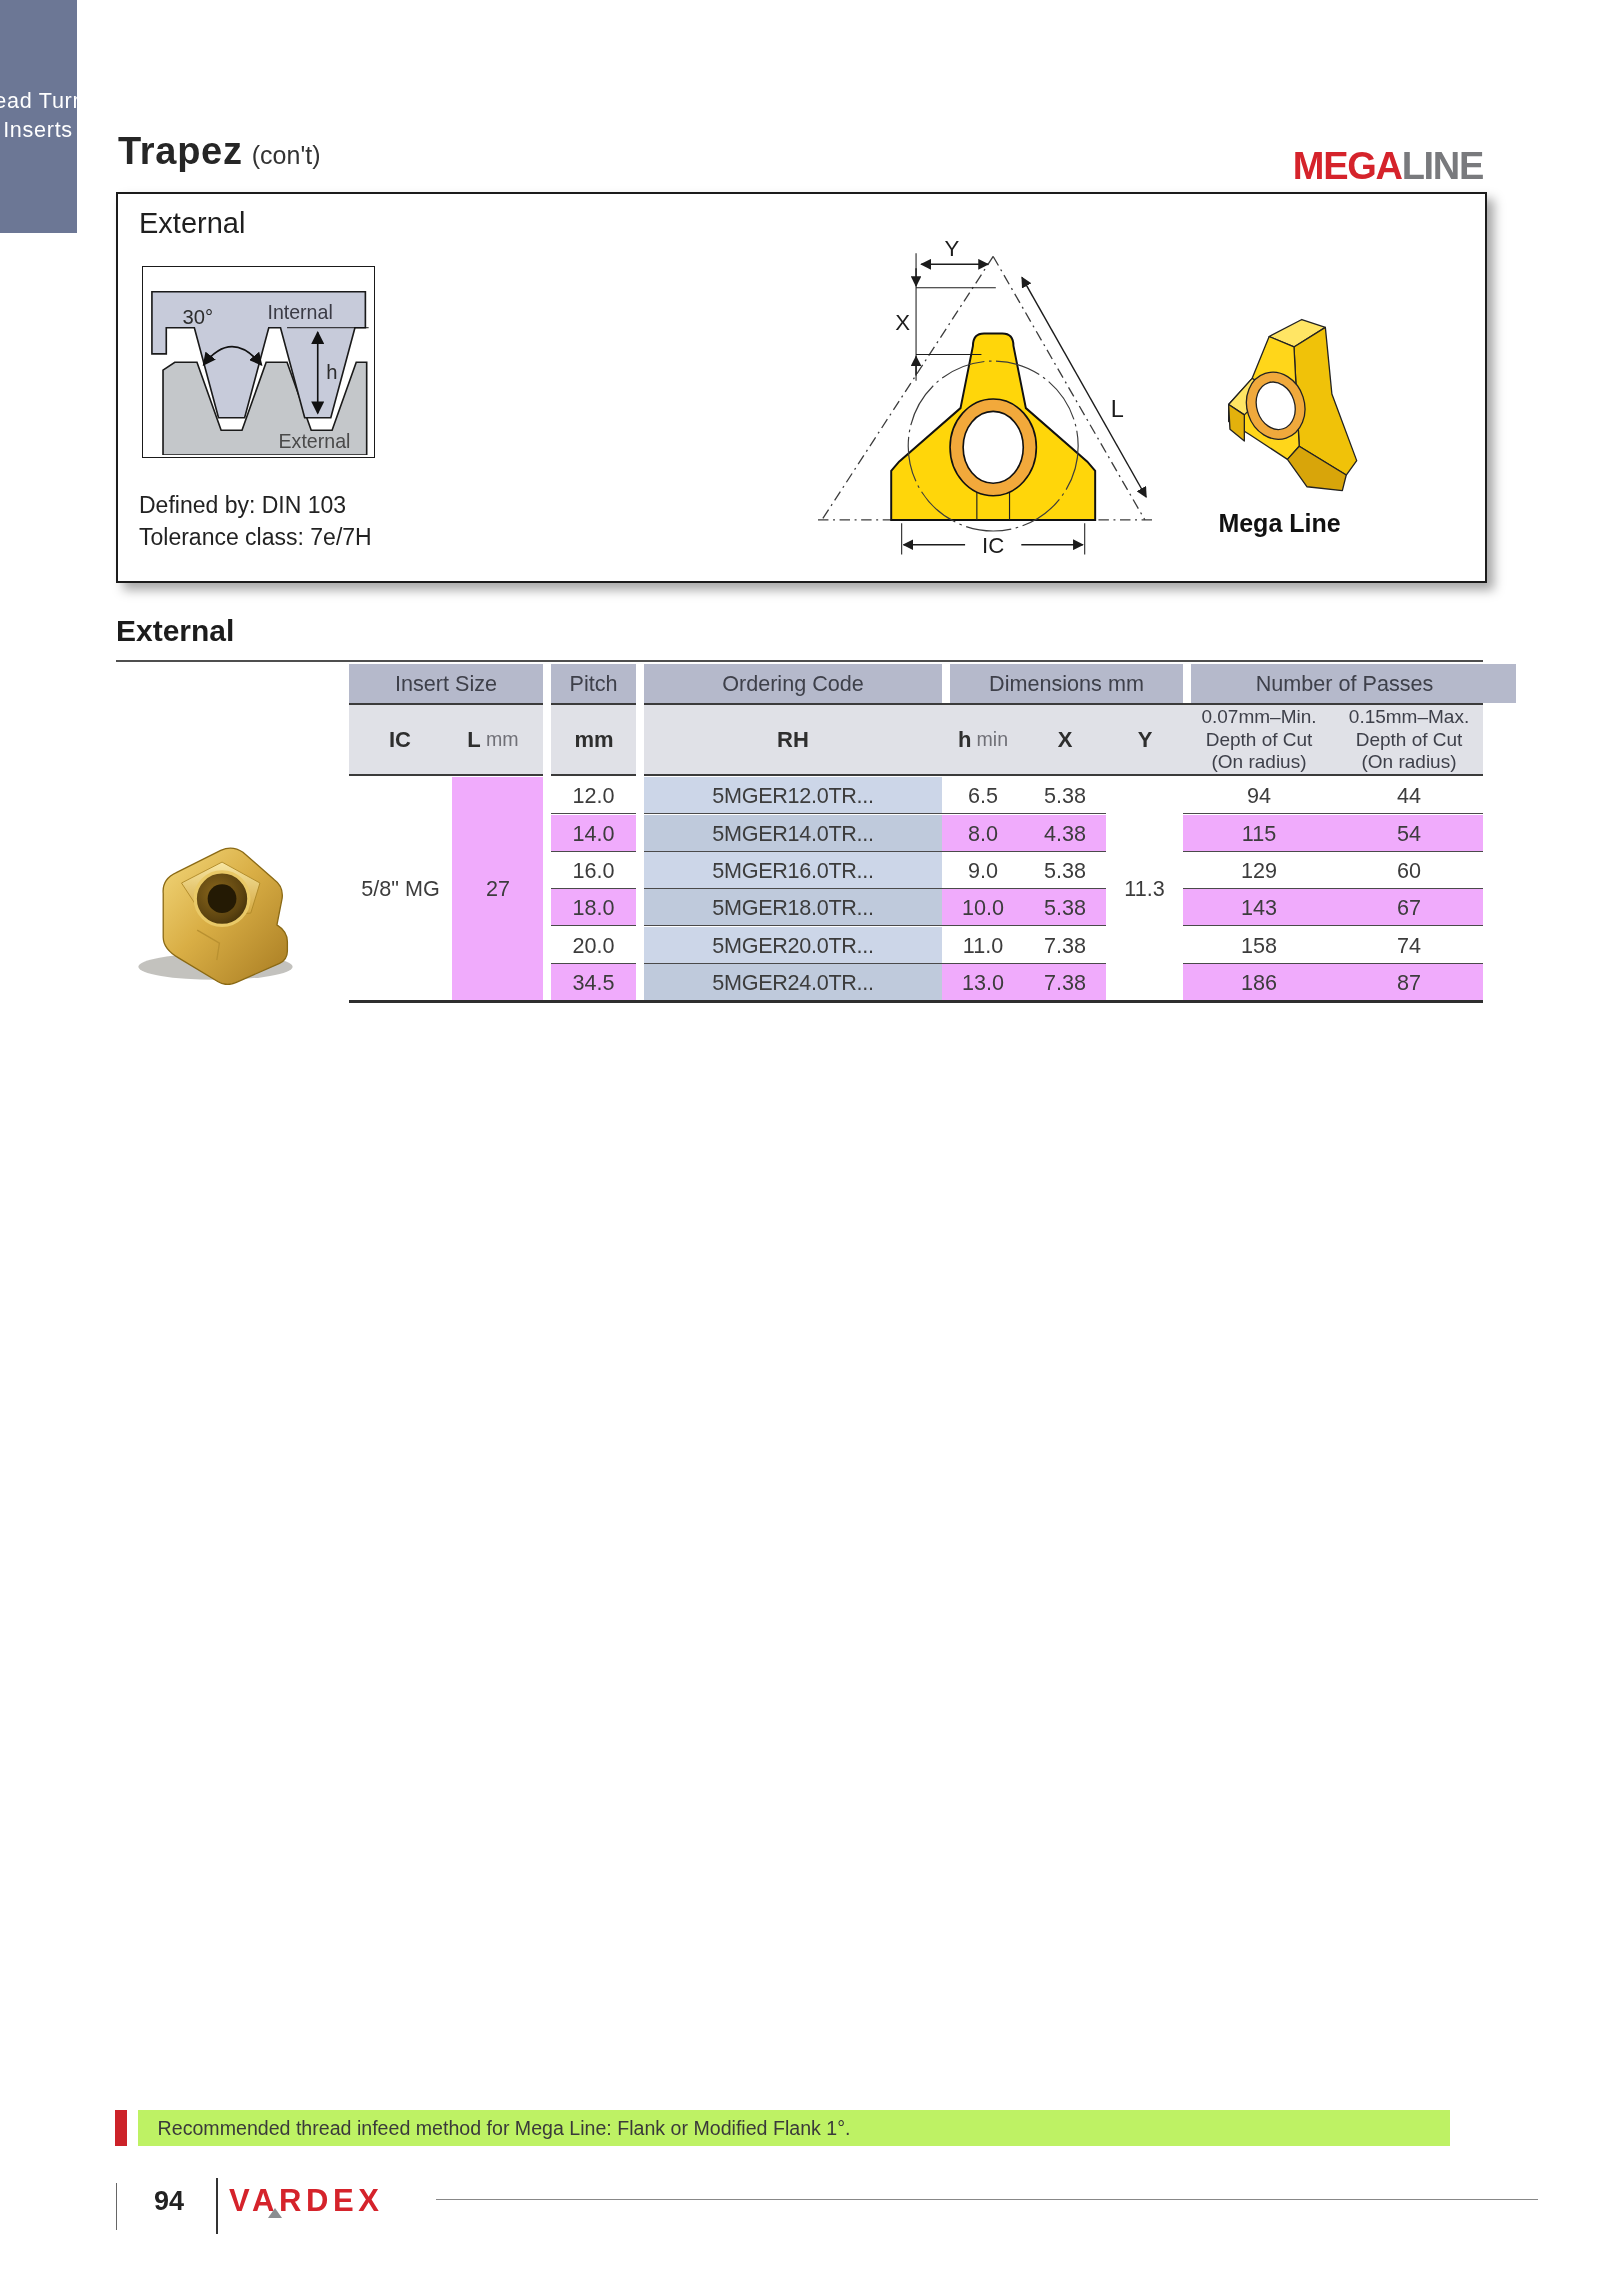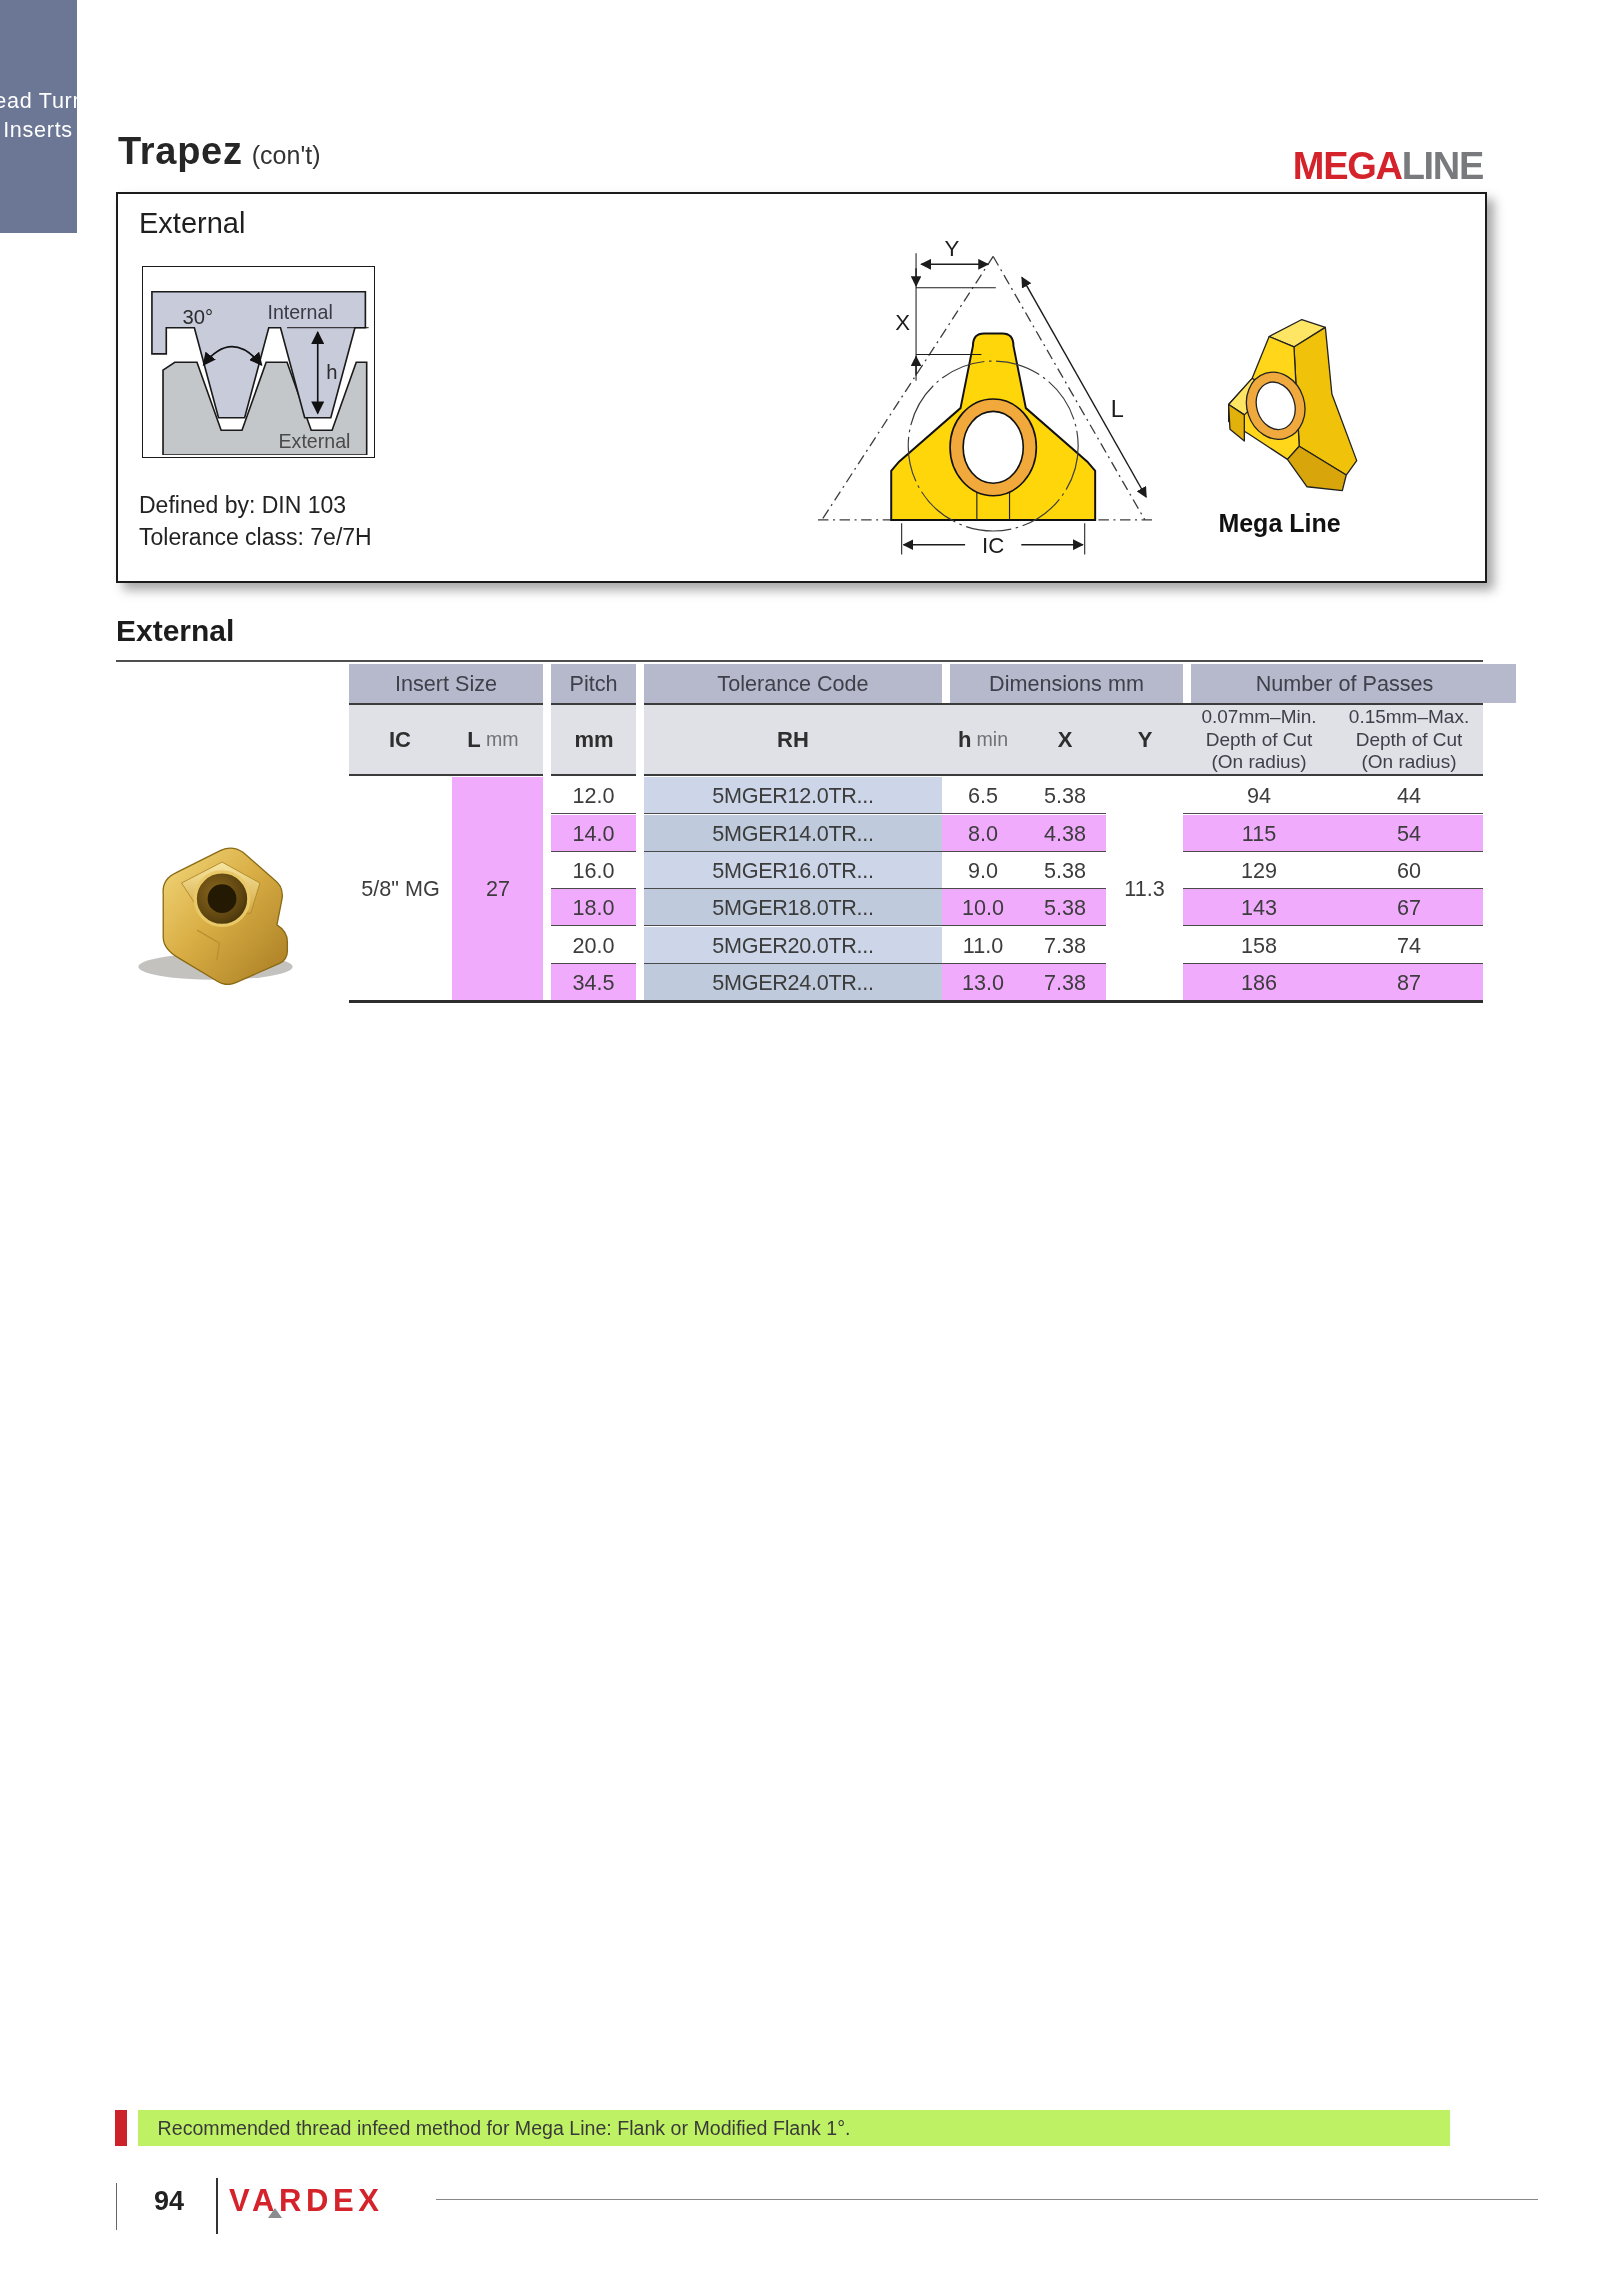--- a/index.html
+++ b/index.html
@@ -191,21 +191,21 @@
       <ellipse cx="128" cy="168" rx="29" ry="37" fill="#fff" transform="rotate(-18 128 168)"></ellipse>
     </g>
   </svg>
   <div class="mega-caption">Mega Line</div>
 
   <div class="section-heading">External</div>
   <div class="rule" style="left:116px;top:660px;width:1367px;height:2px;"></div>
 
   <div class="gh-cell" style="left:349px;width:194px;">Insert Size</div>
   <div class="gh-cell" style="left:551px;width:85px;">Pitch</div>
-  <div class="gh-cell" style="left:644px;width:298px;">Tolerance Code</div>
+  <div class="gh-cell" style="left:644px;width:298px;">Ordering Code</div>
   <div class="gh-cell" style="left:950px;width:233px;">Dimensions mm</div>
   <div class="gh-cell" style="left:1173px;width:343px;">Number of Passes</div>
   <div class="rule" style="left:349px;top:703px;width:1134px;height:2px;background:#3b3b3b;"></div>
 
   <div class="sub-band"></div>
   <div class="sub-label" style="left:362px;width:76px;">
       <span>IC</span>
     </div>
   <div class="sub-label" style="left:455px;width:76px;">
       <span>L</span>

